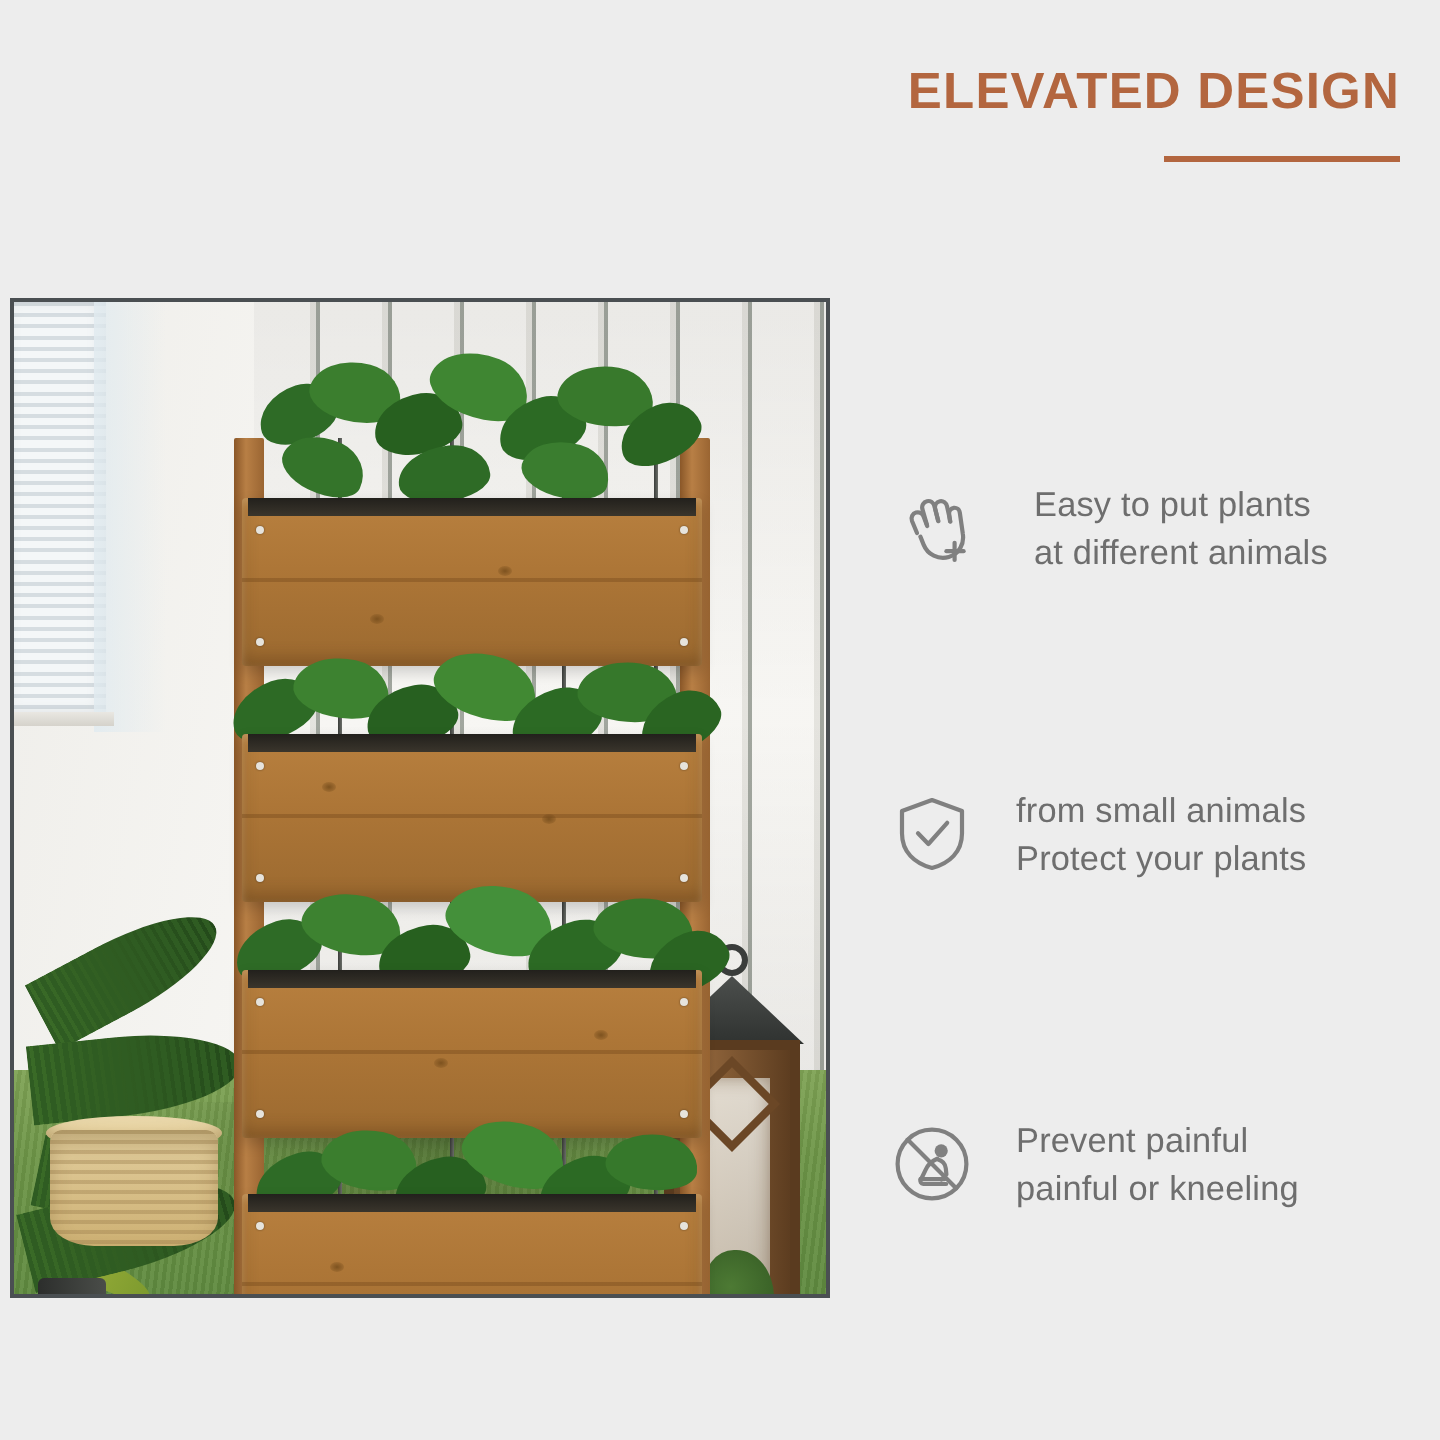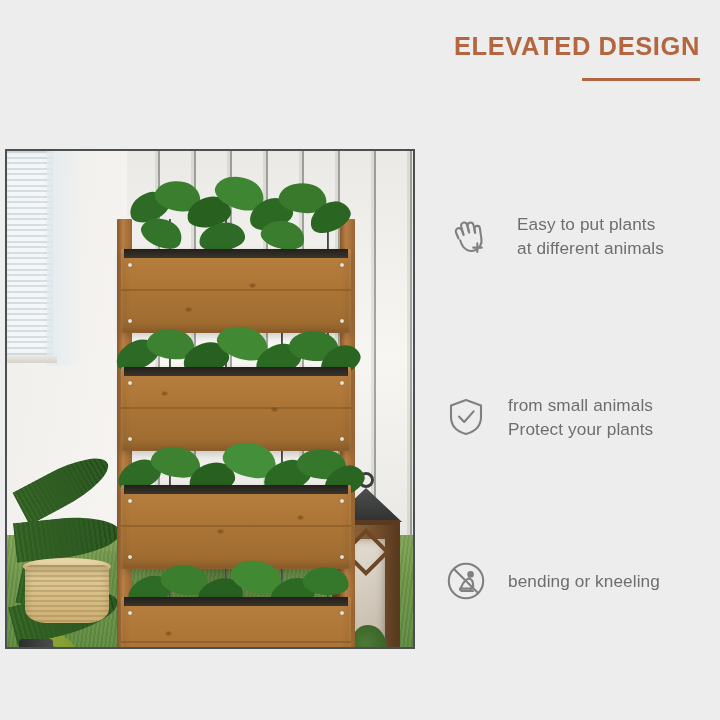--- a/index.html
+++ b/index.html
@@ -41,21 +41,21 @@
 
   
   .feature {
     position:absolute;
     left:443px;
     width:272px;
     display:flex;
     align-items:center;
     gap:19px;
   }
-  #feature-0 { top:212px;gap:28px; }
+  #feature-0 { top:240px;gap:28px; }
   #feature-1 { top:393px; }
   #feature-2 { top:558px; }
 
   .feature-icon {
     flex:0 0 auto;
     width:46px; height:46px;
     display:flex; align-items:center; justify-content:center;
   }
   .feature-icon svg { display:block; }
 
@@ -349,21 +349,22 @@
         <circle cx="22" cy="22" r="17.2"></circle>
         <line x1="9.9" y1="9.9" x2="34.1" y2="34.1"></line>
         <circle cx="26.6" cy="15.4" r="3.3" fill="#808080" stroke="none"></circle>
         <path d="M24.6 19.4 c-2.6 1.1-4.6 3.0-5.8 5.5 l-2.2 4.6"></path>
         <path d="M24.8 19.6 c2.4 0.7 3.9 2.4 4.1 4.6 l0.3 3.0 -2.5 2.6"></path>
         <path d="M16.4 29.6 h11.8"></path>
         <path d="M16.2 29.6 c-0.3 1.3 0.3 2.3 1.5 2.4 h11.4"></path>
       </svg>
     </div>
     <div class="feature-text">
-      <span>bending or kneeling</span>
+      <span>Prevent painful</span>
+      <span>painful or kneeling</span>
     </div>
   </div>
 
   <div id="photo-frame">
     <div id="photo">
 
       <div class="wall"></div>
 
       <div class="fence"></div>
       <div class="fence-shadow"></div>

